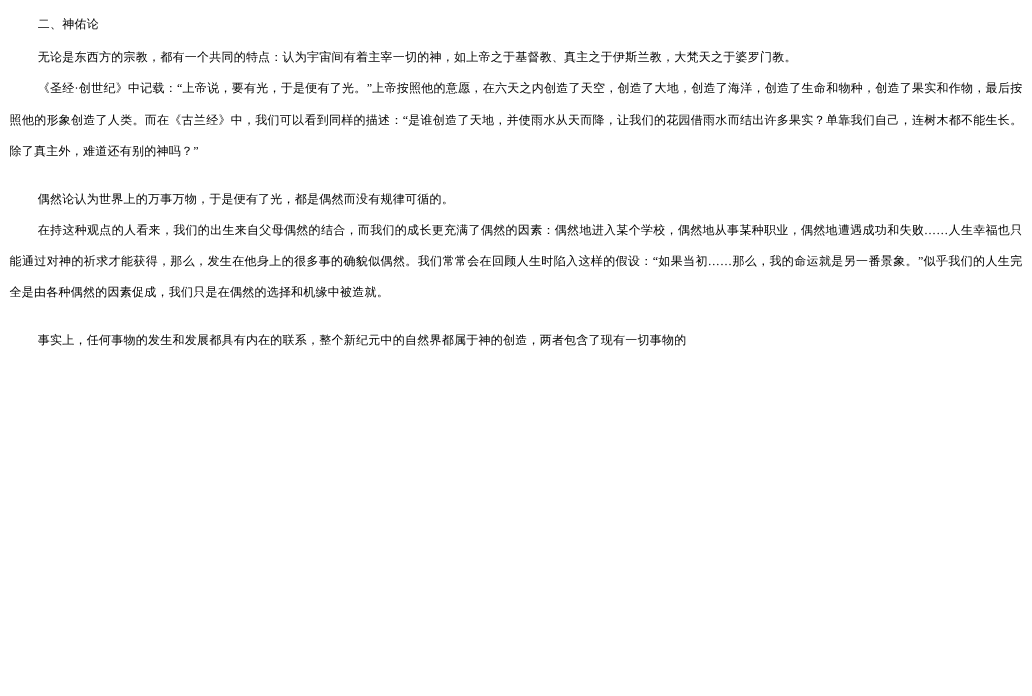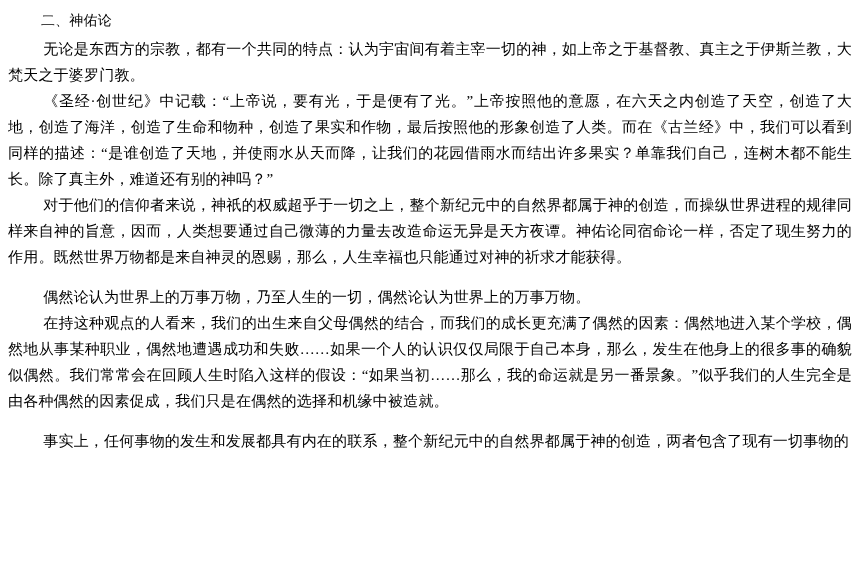--- a/index.html
+++ b/index.html
@@ -24,28 +24,28 @@
   .doc-body {
     font-size: 14.6px;
     line-height: 26px;
     letter-spacing: 0.2px;
     text-align: justify;
     text-justify: inter-ideograph;
   }
   .heading {
     margin: 0 0 2px 0;
     text-indent: 2.35em;
-    font-size: 14px;
+    font-size: 10px;
     line-height: 26px;
     font-weight: normal;
   }
   .para {
     margin: 0;
     text-indent: 2.35em;
-    font-size: 15px;
+    font-size: 10px;
     line-height: 26px;
   }
   .para + .para {
     margin-top: 0;
   }
   .spacer-block {
     height: 14px;
   }
 </style>
 </head>
@@ -53,27 +53,26 @@
 
 <div class="page">
   <div class="doc-body">
 
     <p class="heading">二、神佑论</p>
 
     <p class="para">无论是东西方的宗教，都有一个共同的特点：认为宇宙间有着主宰一切的神，如上帝之于基督教、真主之于伊斯兰教，大梵天之于婆罗门教。</p>
 
     <p class="para">《圣经·创世纪》中记载：“上帝说，要有光，于是便有了光。”上帝按照他的意愿，在六天之内创造了天空，创造了大地，创造了海洋，创造了生命和物种，创造了果实和作物，最后按照他的形象创造了人类。而在《古兰经》中，我们可以看到同样的描述：“是谁创造了天地，并使雨水从天而降，让我们的花园借雨水而结出许多果实？单靠我们自己，连树木都不能生长。除了真主外，难道还有别的神吗？”</p>
 
-    <p class="para">对于他们的信仰者来说，神祇的权威超乎于一切之上，整个新纪元中的自然界都属于神的创造，而操纵世界进程的规律同样来自神的旨意，因而，人类想要通过自己微薄的力量去改造命运无异是天方夜谭。神佑论同宿命论一样，否定了现生努力的作用。既然世界万物都是来自神灵的恩赐，那么，人生幸福也只能通过对神的祈求才能获得。</p>
 
     <div class="spacer-block"></div>
 
 
-    <p class="para">偶然论认为世界上的万事万物，乃至人生的一切，偶然论认为世界上的万事万物。</p>
+    <p class="para">偶然论认为世界上的万事万物，于是便有了光，都是偶然而没有规律可循的。</p>
 
-    <p class="para">在持这种观点的人看来，我们的出生来自父母偶然的结合，而我们的成长更充满了偶然的因素：偶然地进入某个学校，偶然地从事某种职业，偶然地遭遇成功和失败……如果一个人的认识仅仅局限于自己本身，那么，发生在他身上的很多事的确貌似偶然。我们常常会在回顾人生时陷入这样的假设：“如果当初……那么，我的命运就是另一番景象。”似乎我们的人生完全是由各种偶然的因素促成，我们只是在偶然的选择和机缘中被造就。</p>
+    <p class="para">在持这种观点的人看来，我们的出生来自父母偶然的结合，而我们的成长更充满了偶然的因素：偶然地进入某个学校，偶然地从事某种职业，偶然地遭遇成功和失败……人生幸福也只能通过对神的祈求才能获得，那么，发生在他身上的很多事的确貌似偶然。我们常常会在回顾人生时陷入这样的假设：“如果当初……那么，我的命运就是另一番景象。”似乎我们的人生完全是由各种偶然的因素促成，我们只是在偶然的选择和机缘中被造就。</p>
 
     <div class="spacer-block"></div>
 
     <p class="para">事实上，任何事物的发生和发展都具有内在的联系，整个新纪元中的自然界都属于神的创造，两者包含了现有一切事物的</p>
 
   </div>
 </div>
 
 </body></html>

